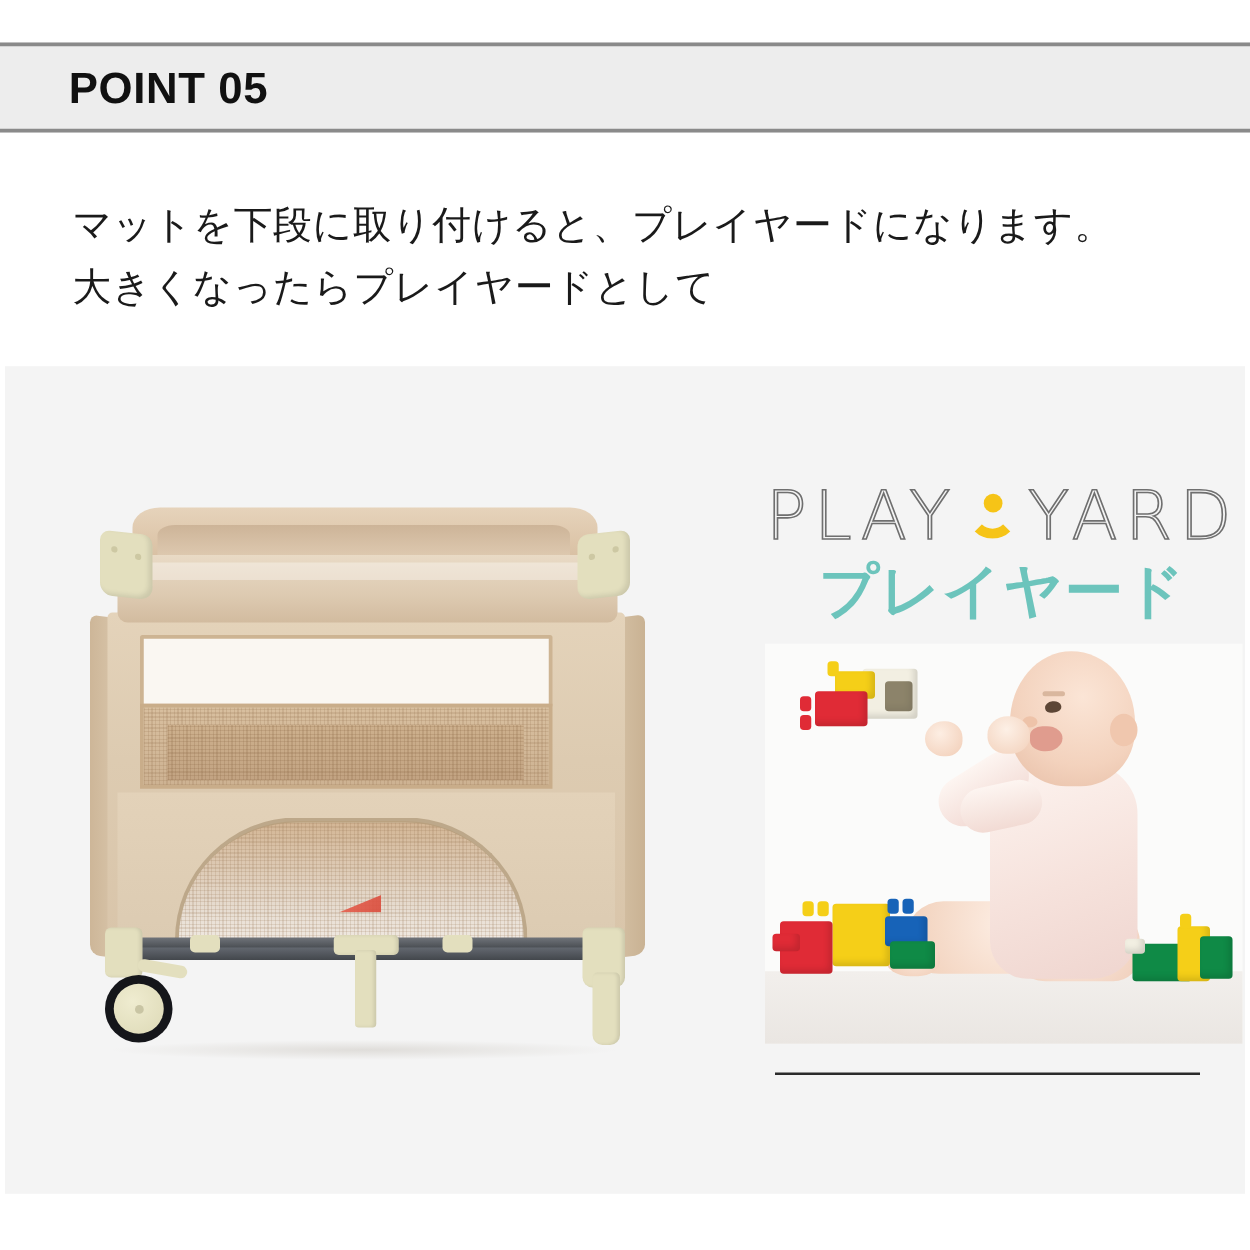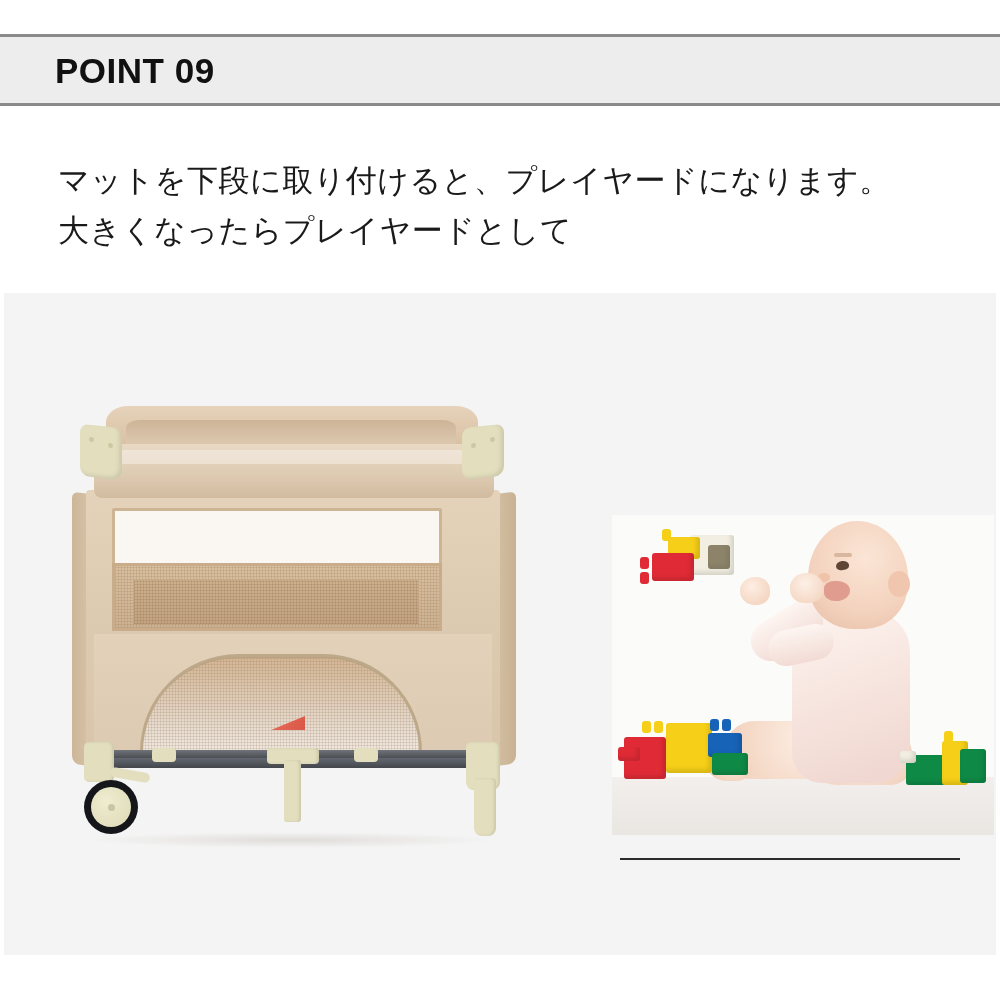--- a/index.html
+++ b/index.html
@@ -292,21 +292,21 @@
     position:absolute; left:616px; top:565px; width:340px; height:0;
     border-top:2px solid #2b2b2b;
   }
 </style>
 </head>
 <body>
 
 <div class="page">
 
   <div class="point-band">
-    <div class="point-label">POINT 09</div>
+    <div class="point-label">POINT 05</div>
   </div>
 
   <div class="desc">
     <span class="desc-line">マットを下段に取り付けると、プレイヤードになります。</span>
     <span class="desc-line">大きくなったらプレイヤードとして</span>
   </div>
 
   <div class="photo-panel">
 
     <div class="playpen">
@@ -348,20 +348,31 @@
       <div class="leg l1"></div>
       <div class="leg l2"></div>
       <div class="leg l2b"></div>
       <div class="wheel-arm"></div>
       <div class="wheel"></div>
       <div class="wheel-in"></div>
       <div class="wheel-axle"></div>
       <div class="shadow-soft"></div>
     </div>
 
+    <div class="brand">
+      <div class="brand-logo">
+        <span class="word">PLAY</span>
+        <span class="smiley">
+          <span class="smiley-dot"></span>
+          <span class="smiley-mouth"></span>
+        </span>
+        <span class="word">YARD</span>
+      </div>
+      <div class="brand-jp">プレイヤード</div>
+    </div>
 
     <div class="baby">
       <div class="baby-bg"></div>
       <div class="floor"></div>
 
       <div class="blk sh" style="left:78px;top:20px;width:44px;height:40px;background:#f2efe2;"></div>
       <div class="blk sh" style="left:56px;top:22px;width:32px;height:22px;background:#f5cf18;"></div>
       <div class="blk sh" style="left:40px;top:38px;width:42px;height:28px;background:#e02b36;"></div>
       <div class="pegs" style="left:28px;top:42px;flex-direction:column;">
         <span class="peg" style="background:#e02b36;"></span>

